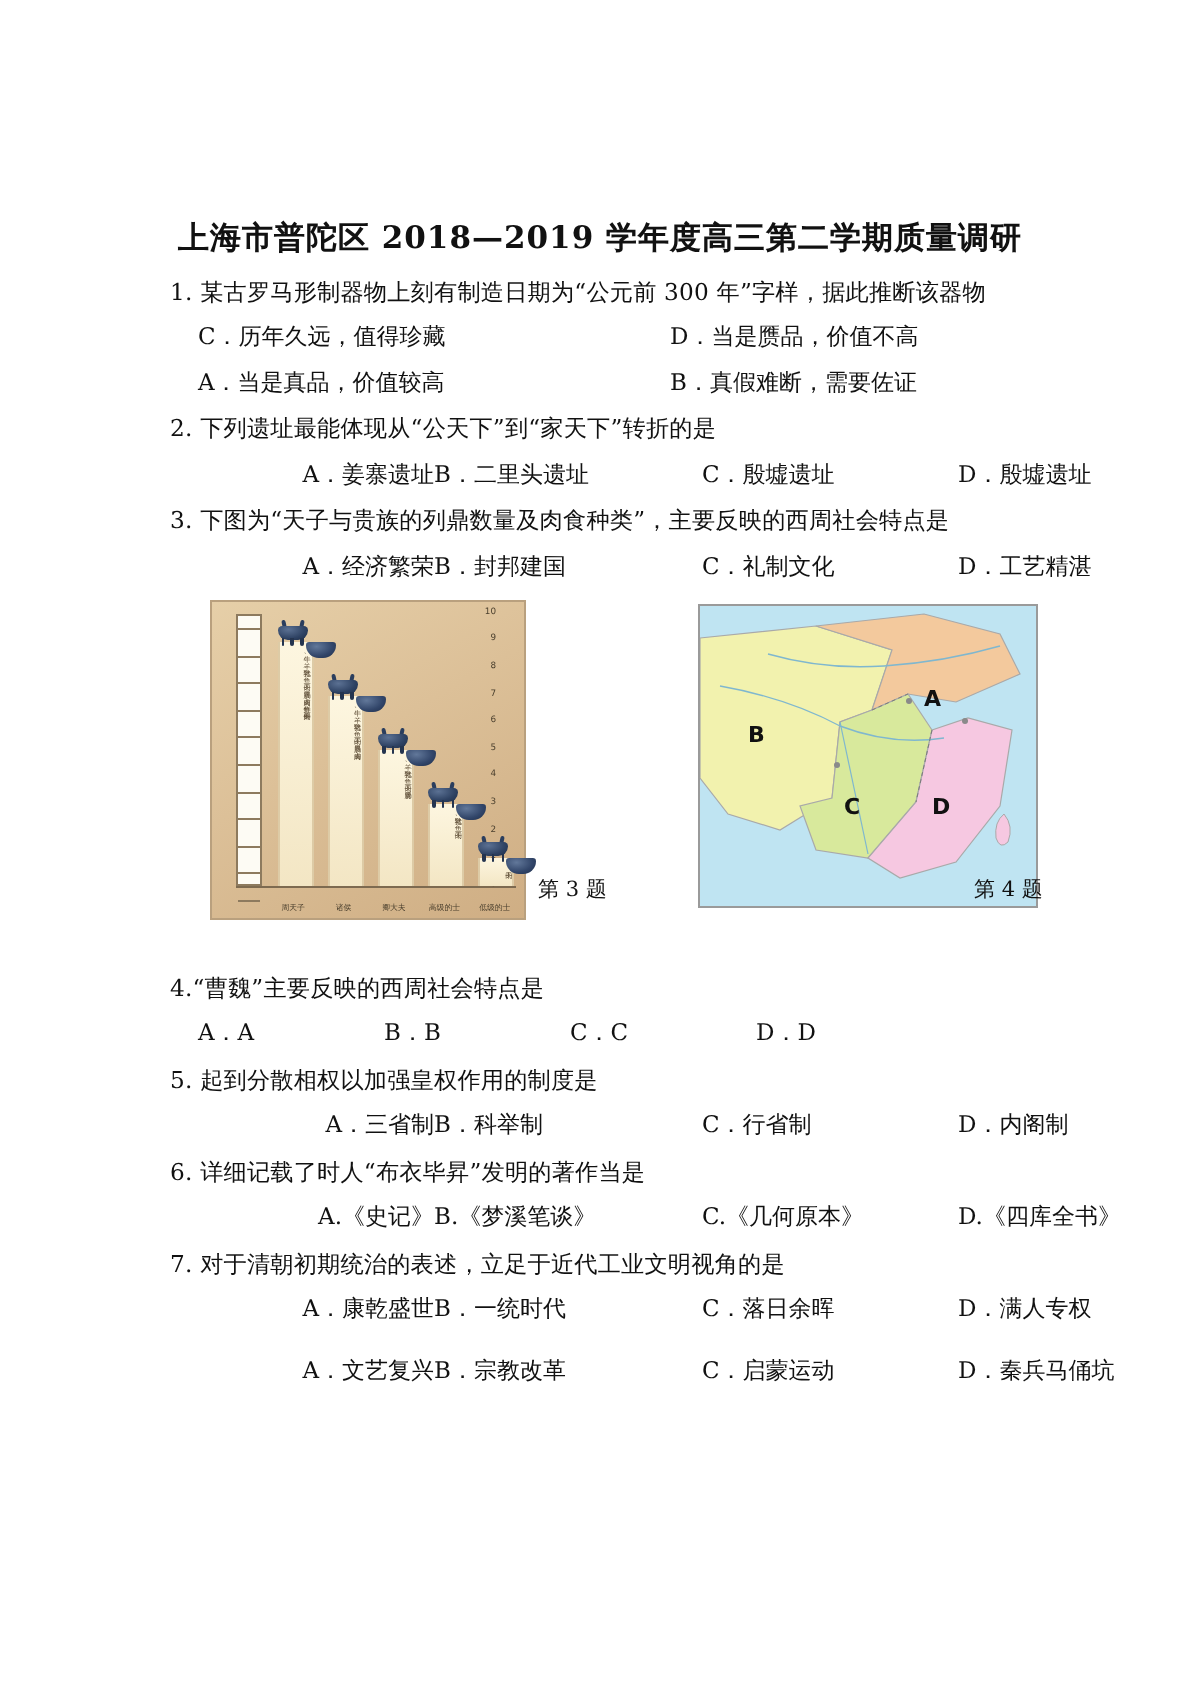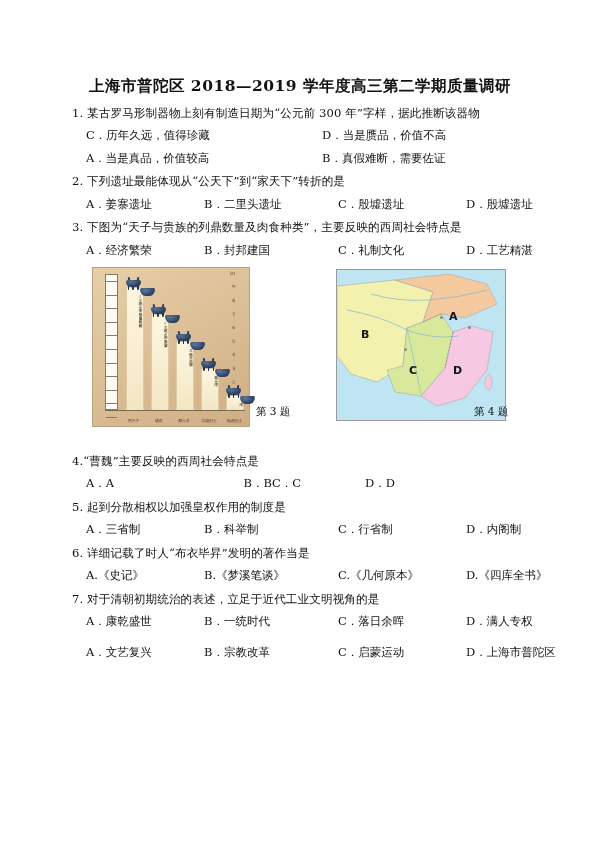--- a/index.html
+++ b/index.html
@@ -1,21 +1,21 @@
 <!DOCTYPE html>
 <html lang="zh"><head>
 <meta charset="utf-8">
 <style>
   html,body{margin:0;padding:0;}
   body{
     width:600px;height:848px;background:#ffffff;
     font-family:"DejaVu Serif","Liberation Serif",serif;
     color:#111;overflow:hidden;position:relative;
   }
-  .page{position:absolute;inset:0;padding:4px;}
+  .page{position:absolute;inset:0;padding:17px;margin-top:20px;}
   .title-main{
     text-align:center;font-size:15.5px;font-weight:700;
     letter-spacing:.5px;margin:0;padding:72px 0 0 0;
     font-family:"DejaVu Serif","Liberation Serif",serif;
   }
   .title-sub{
     text-align:center;font-size:23px;font-weight:700;
     letter-spacing:2px;margin:0;padding:14px 0 0 0;
   }
   .date-line{
@@ -23,26 +23,26 @@
     padding:14px 58px 0 0;letter-spacing:.5px;
   }
   .section-head{
     font-size:12.3px;font-weight:700;margin:0;
     padding:13px 0 0 68px;letter-spacing:.2px;
   }
   .q{padding:9px 0 0 68px;font-size:11.6px;line-height:1.25;}
   .q-stem{display:block;letter-spacing:.1px;}
   .opts{display:flex;padding:8px 0 0 14px;font-size:11.5px;}
   .opt{display:block;}
-  .opts.w4 .opt:nth-child(1){width:118px;}
+  .opts.w4 .opt:nth-child(1){width:118px;text-align:right;}
   .opts.w4 .opt:nth-child(2){width:134px;}
   .opts.w4 .opt:nth-child(3){width:128px;}
   .opts.w2 .opt:nth-child(1){width:236px;}
   .opts.abcd .opt:nth-child(1){width:93px;}
-  .opts.abcd .opt:nth-child(2){width:93px;text-align:right;}
+  .opts.abcd .opt:nth-child(2){width:93px;}
   .opts.abcd .opt:nth-child(3){width:93px;}
 
   
   .figs{position:relative;height:180px;margin-top:8px;}
   .fig3{
     position:absolute;left:88px;top:2px;width:158px;height:160px;
     background:linear-gradient(150deg,#e6cfa8 0%,#dcc098 45%,#cfae84 100%);
     border:1px solid #b9a07e;box-sizing:border-box;
   }
   .cap3{position:absolute;left:252px;top:140px;font-size:10.5px;}
@@ -293,17 +293,17 @@
       <span class="opt">C．落日余晖</span>
       <span class="opt">D．满人专权</span>
     </div>
   </div>
 
   <div class="q">
     <div class="opts w4">
       <span class="opt">A．文艺复兴</span>
       <span class="opt">B．宗教改革</span>
       <span class="opt">C．启蒙运动</span>
-      <span class="opt">D．上海市普陀区</span>
+      <span class="opt">D．秦兵马俑坑</span>
     </div>
   </div>
 
 </div>
 
 </body></html>

